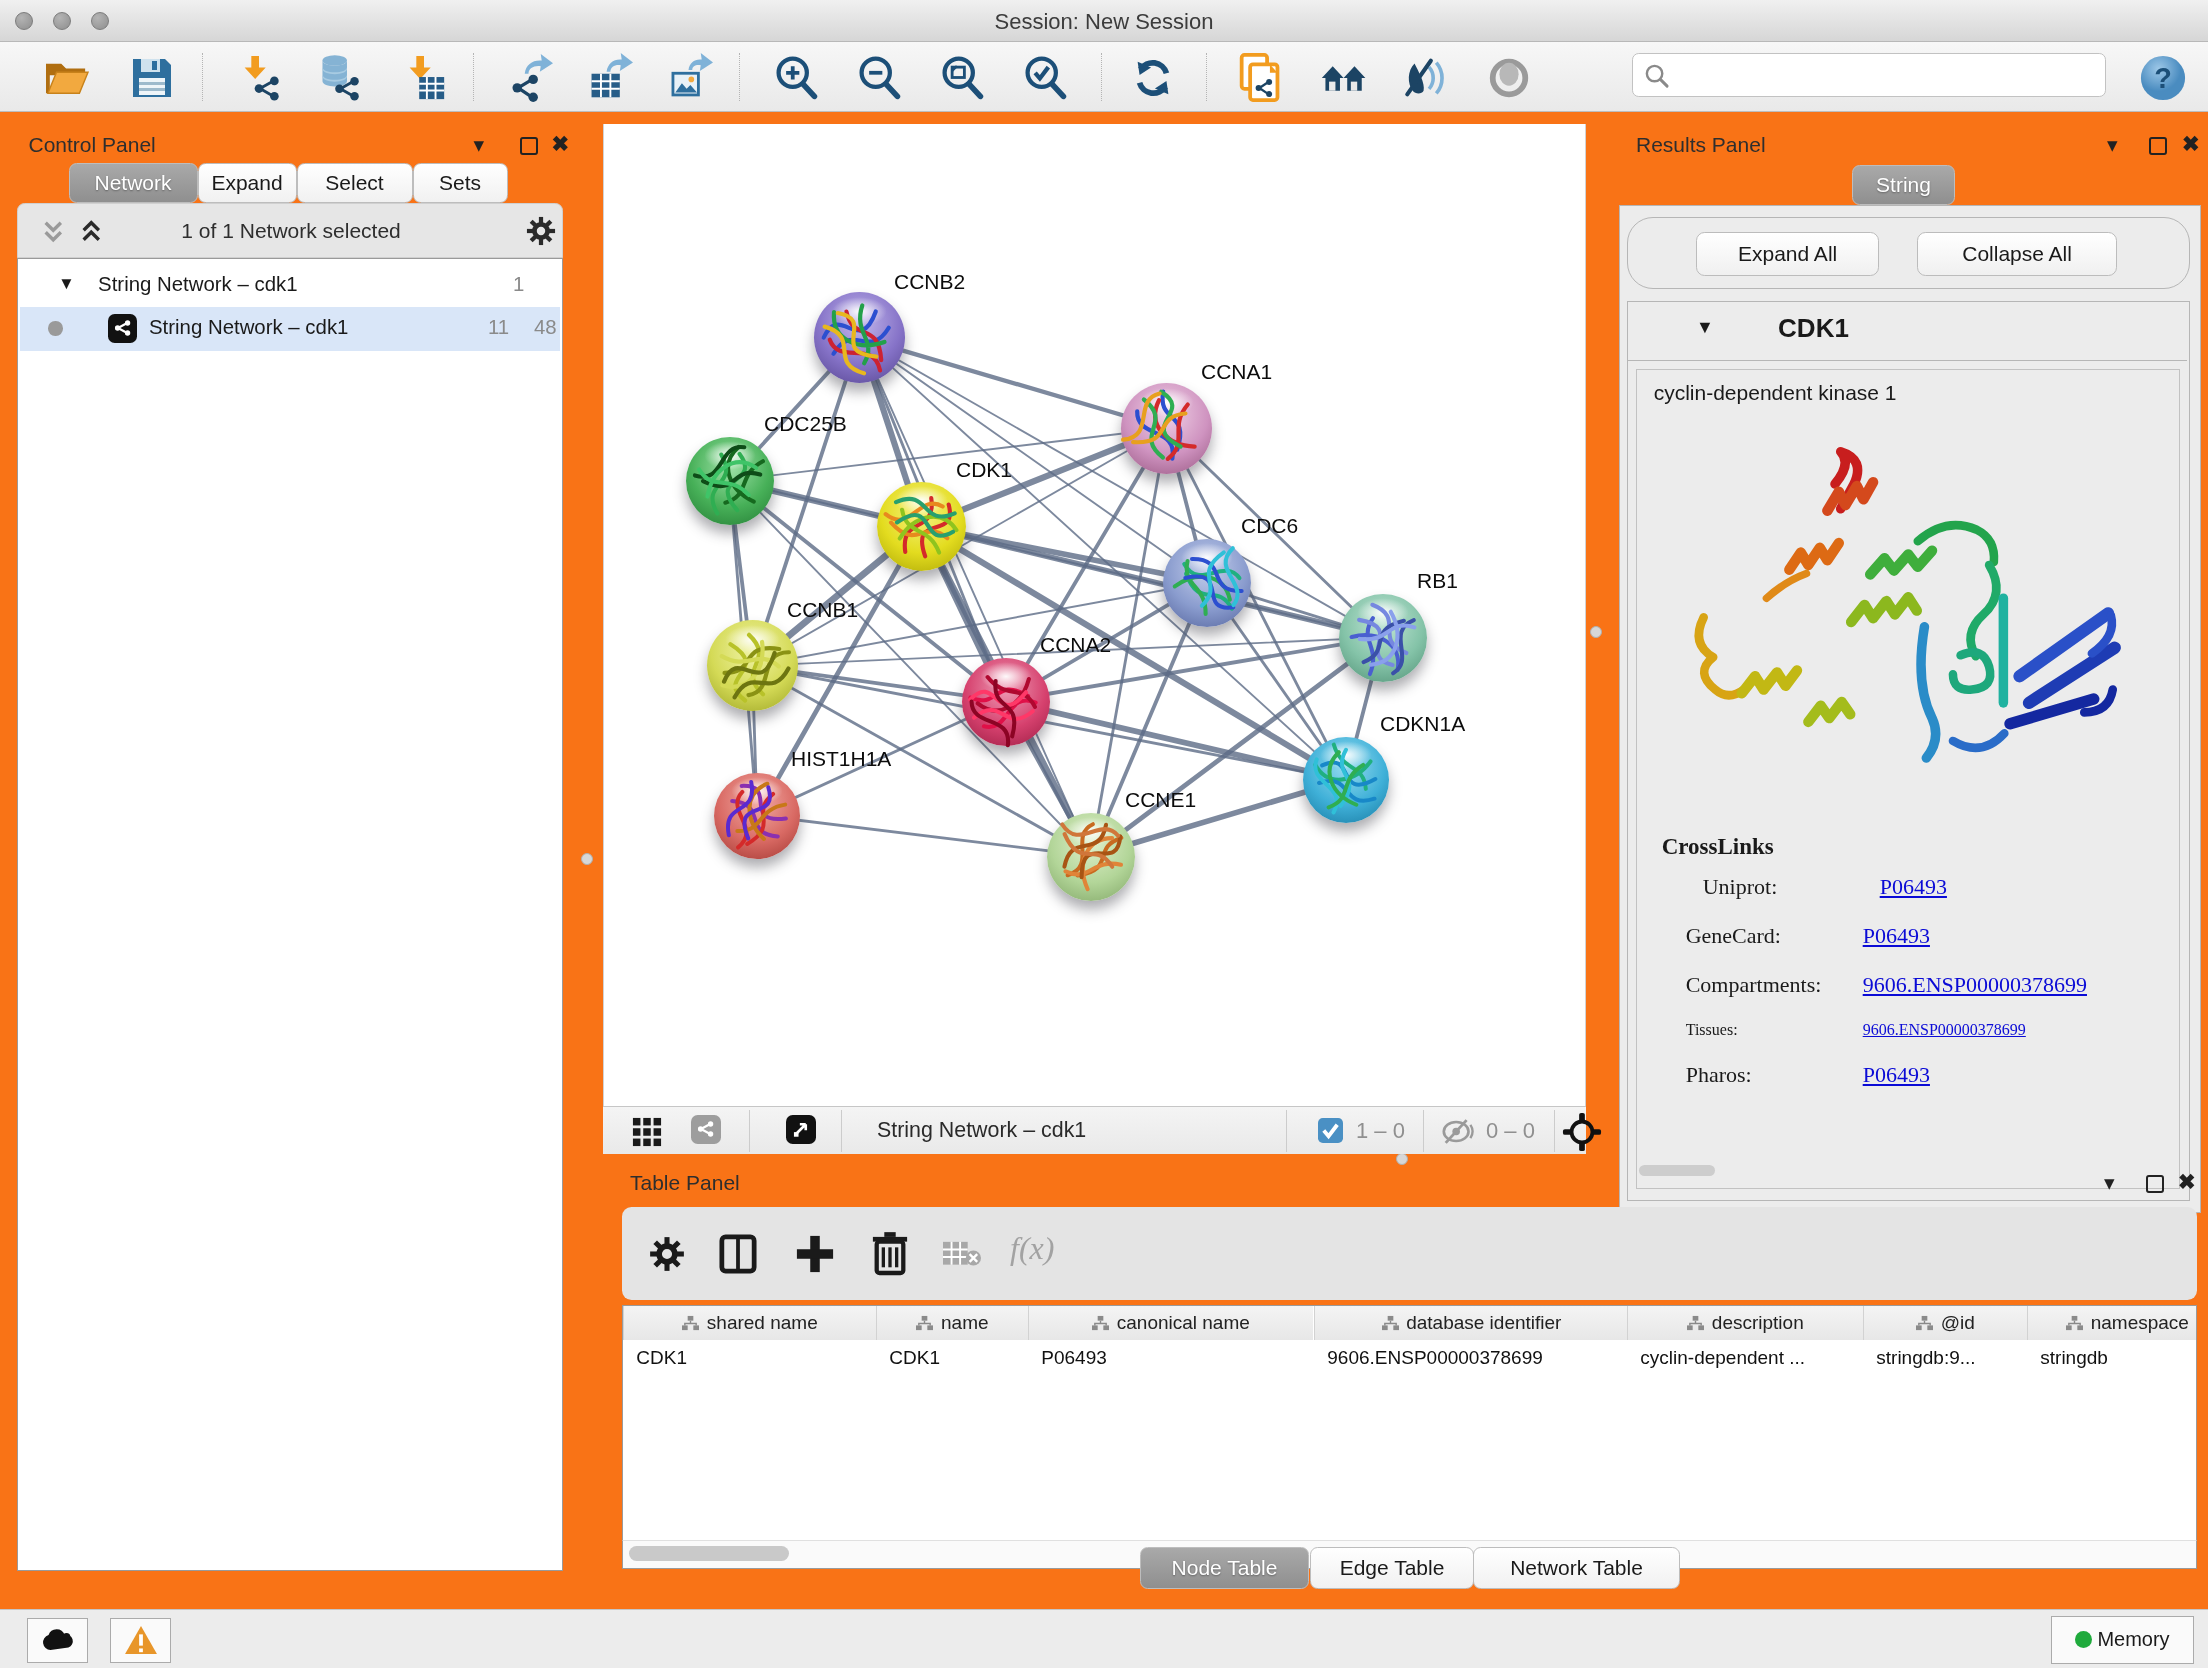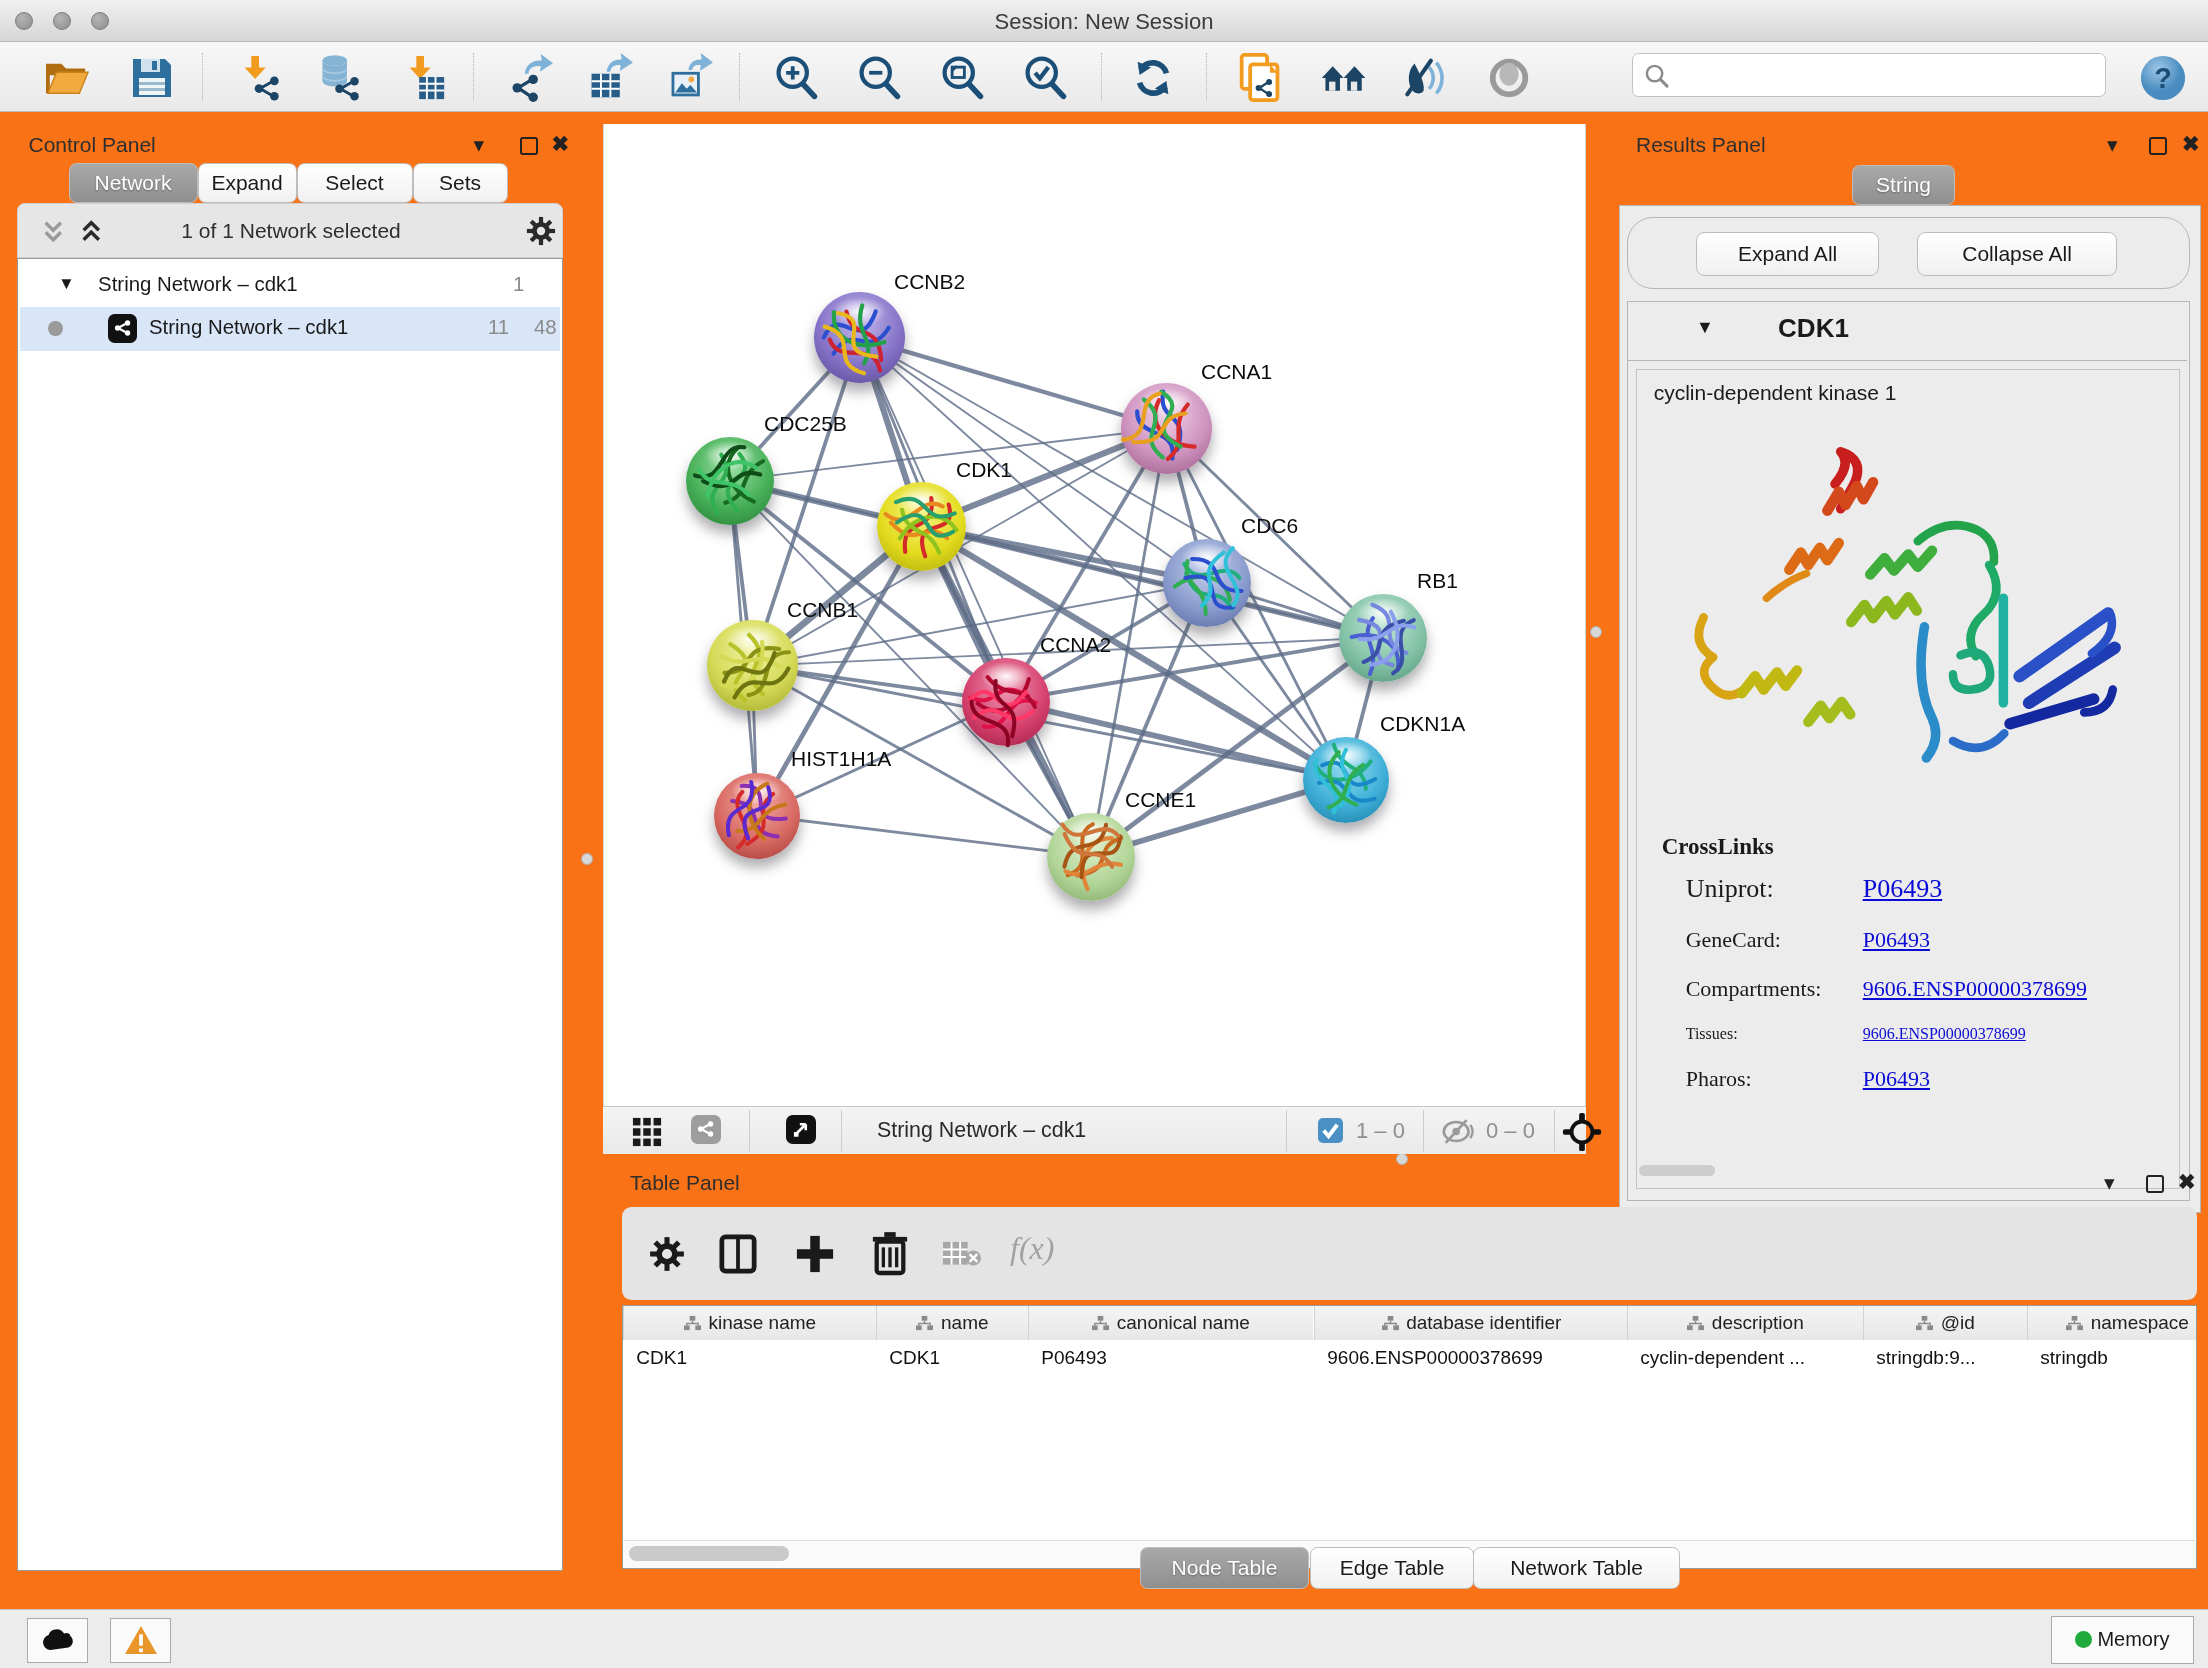--- a/index.html
+++ b/index.html
@@ -616,21 +616,21 @@
               <path d="M362 262 L455 196" stroke="#2a50c8" stroke-width="13"></path>
               <path d="M372 290 L462 232" stroke="#1e3cb4" stroke-width="13"></path>
               <path d="M352 312 L440 286" stroke="#1428a0" stroke-width="12"></path>
               <path d="M438 238 q26 -18 20 -40" stroke="#2a50c8" stroke-width="9"></path>
               <path d="M430 300 q26 0 30 -24" stroke="#1428a0" stroke-width="9"></path>
             </g>
           </svg>
 
           <div class="serif abs" style="left:25px; top:464px; font-size:23px; font-weight:bold;">CrossLinks</div>
           <div id="crosslinks" class="abs" style="left:49px; top:504px; width:476px;">
-              <div class="serif" style="display: flex; margin-bottom: 23px; font-size: 26px;">
+              <div class="serif" style="display: flex; margin-bottom: 23px; font-size: 22px; margin-left: 17px;">
                 <span style="width: 177px;">Uniprot:</span>
                 <span class="xlink">P06493</span>
               </div>
               <div class="serif" style="display: flex; margin-bottom: 23px; font-size: 22px;">
                 <span style="width: 177px;">GeneCard:</span>
                 <span class="xlink">P06493</span>
               </div>
               <div class="serif" style="display: flex; margin-bottom: 23px; font-size: 22px;">
                 <span style="width: 177px;">Compartments:</span>
                 <span class="xlink">9606.ENSP00000378699</span>
@@ -699,21 +699,21 @@
 
     <div class="abs" style="left:19px; top:138px; width:1575px; height:235px; background:#fff; border:1.9px solid #9a9a9a; border-bottom:none; overflow:hidden;">
       <div id="table-header" class="abs" style="left:0; top:0; width:1617px; height:34px;">
           <div class="thead-cell" style="left: 0px; width: 253px;">
             <svg width="17" height="17" viewBox="0 0 18 18">
               <rect x="6" y="1" width="6" height="5" fill="#8a8a8a"></rect>
               <rect x="0" y="11" width="6" height="5" fill="#8a8a8a"></rect>
               <rect x="12" y="11" width="6" height="5" fill="#8a8a8a"></rect>
               <path stroke="#8a8a8a" stroke-width="1.5" fill="none" d="M9 6v3M3 11V9h12v2"></path>
             </svg>
-            <span>kinase name</span>
+            <span>shared name</span>
           </div>
           <div class="thead-cell" style="left: 253px; width: 152px;">
             <svg width="17" height="17" viewBox="0 0 18 18">
               <rect x="6" y="1" width="6" height="5" fill="#8a8a8a"></rect>
               <rect x="0" y="11" width="6" height="5" fill="#8a8a8a"></rect>
               <rect x="12" y="11" width="6" height="5" fill="#8a8a8a"></rect>
               <path stroke="#8a8a8a" stroke-width="1.5" fill="none" d="M9 6v3M3 11V9h12v2"></path>
             </svg>
             <span>name</span>
           </div>

